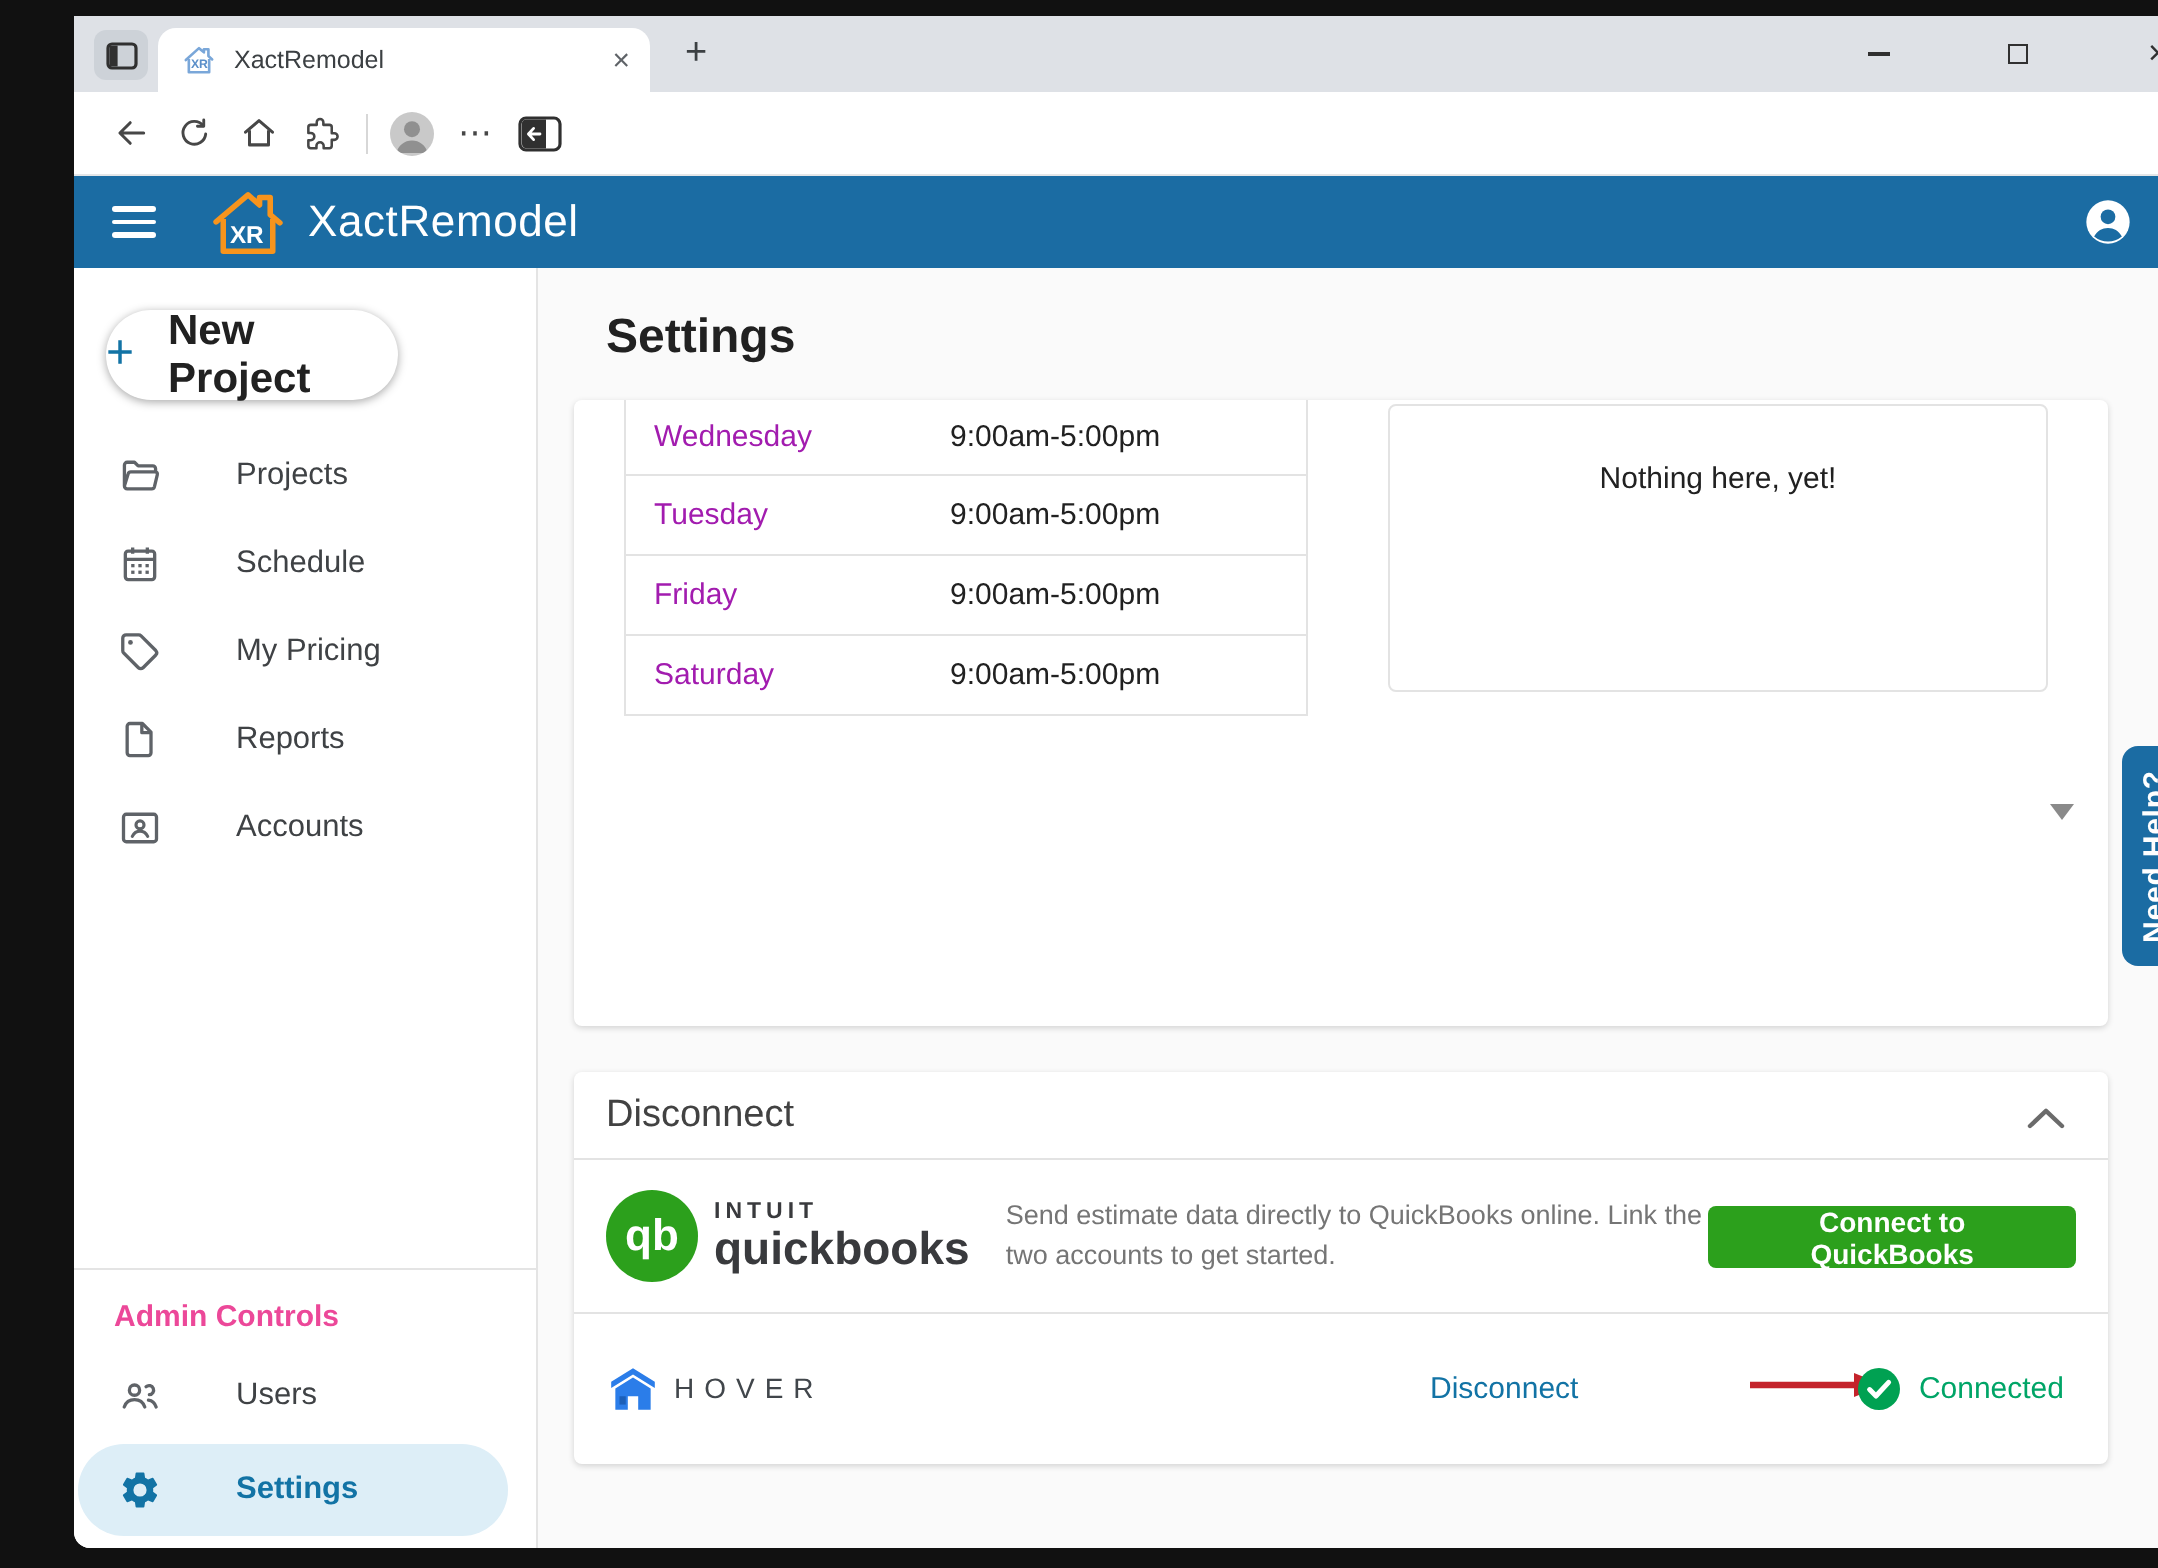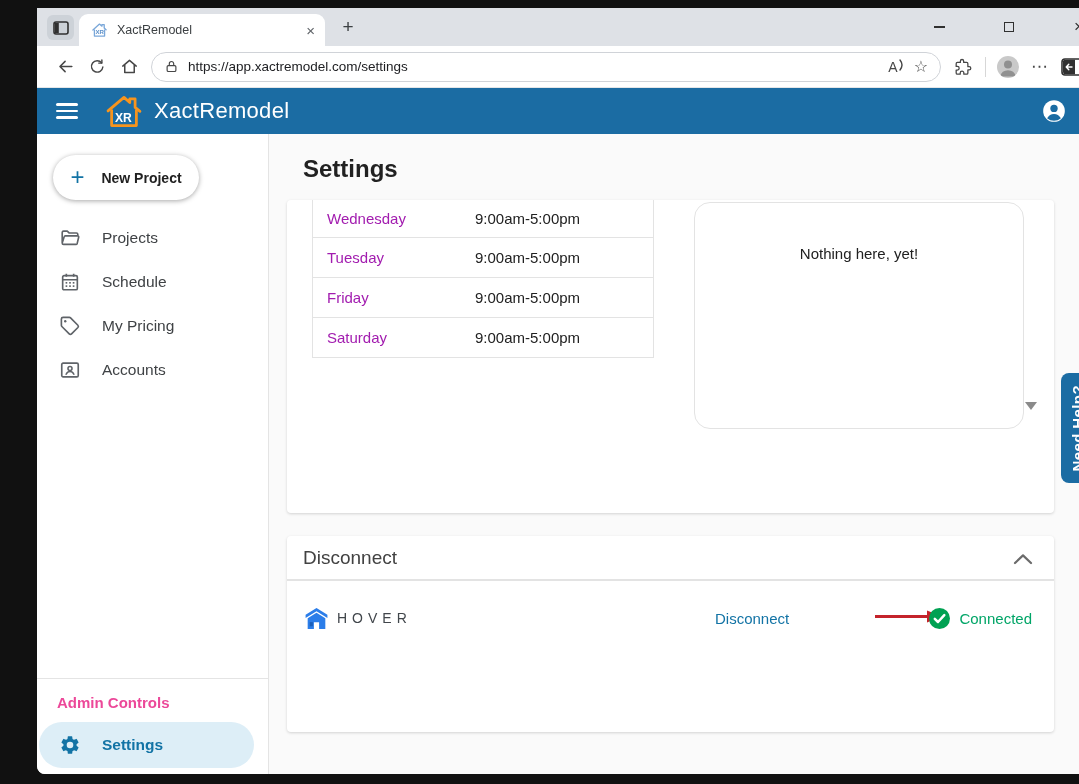--- a/index.html
+++ b/index.html
@@ -48,23 +48,23 @@
   .app-title { color:#fff; font-size:22px; letter-spacing:.3px; }
   .account-btn { margin-left:auto; margin-right:14px; display:flex; }
 
   
   .appbody { flex:1; display:flex; min-height:0; }
   .sidebar { width:232px; flex:none; background:#fff; border-right:1px solid #e4e4e4;
       display:flex; flex-direction:column; }
   .np-btn { margin:21px 0 0 16px; width:146px; height:45px; border-radius:23px; background:#fff;
       box-shadow:0 1px 5px rgba(0,0,0,.35); display:flex; align-items:center; justify-content:center; gap:17px; cursor:pointer; }
   .np-plus { color:#1273a5; font-size:24px; line-height:1; margin-top:-2px; font-weight:400; }
-  .np-label { font-size:14px; font-weight:bold; color:#212121; }
+  .np-label { font-size:21px; font-weight:bold; color:#212121; }
   .sb-nav { margin-top:16px; }
-  .nav-item { height:44px; display:flex; align-items:center; padding-left:22px; gap:21px;
+  .nav-item { height:44px; display:flex; align-items:center; padding-left:22px; gap:37px;
       font-size:15.5px; color:#3f4245; cursor:pointer; }
   .nav-item .nicon { color:#5f6368; display:flex; }
   .sb-spacer { flex:1; }
   .sb-divider { border-top:1px solid #e4e4e4; }
   .admin-label { padding:15px 0 9px 20px; font-size:15px; font-weight:bold; color:#ec4899; }
   .nav-item.selected { background:#ddeef7; border-radius:24px; margin:2px 14px 6px 2px;
       height:46px; padding-left:20px; color:#1273a5; font-weight:bold; }
   .nav-item.selected .nicon { color:#1273a5; }
 
   .main { flex:1; position:relative; background:#fafafa; overflow:hidden; }
@@ -74,22 +74,22 @@
   .card1 { left:18px; top:66px; width:767px; height:313px; }
   .card2 { left:18px; top:402px; width:767px; height:196px; }
 
   
   .sched { position:absolute; left:25px; top:0; width:342px; }
   .sched-row { height:40px; display:flex; align-items:center; border:1px solid #e3e3e3; border-top:none; background:#fff; }
   .sched-row:first-child { height:38px; }
   .sched-day { width:162px; padding-left:14px; font-size:15px; color:#a21caf; }
   .sched-time { font-size:15px; color:#212121; cursor:pointer; }
 
-  .empty-box { position:absolute; left:407px; top:2px; width:330px; height:227px;
-      border:1px solid #e3e3e3; border-radius:16px; text-align:center; padding-top:42px;
+  .empty-box { position:absolute; left:407px; top:2px; width:330px; height:144px;
+      border:1px solid #e3e3e3; border-radius:4px; text-align:center; padding-top:28px;
       font-size:15px; color:#212121; }
   .card1-caret { position:absolute; right:17px; top:202px; width:0; height:0;
       border-left:6px solid transparent; border-right:6px solid transparent; border-top:8px solid #8a8a8a; }
 
   
   .int-header { height:44px; display:flex; align-items:center; justify-content:space-between;
       padding:0 18px 0 16px; border-bottom:1px solid #e3e3e3; }
   .int-title { font-size:19px; color:#424242; }
   .int-row { height:76px; display:flex; align-items:center; padding:0 16px; position:relative; }
   .int-row.hover-row { height:75px; border-top:1px solid #e3e3e3; }
@@ -169,36 +169,20 @@
             <path d="M18.2 6.5A7.6 7.6 0 1 0 19.8 12" fill="none" stroke="#474747" stroke-width="1.9" stroke-linecap="round"></path>
             <path d="M18.5 2.6v4.2h-4.2" fill="none" stroke="#474747" stroke-width="1.9" stroke-linecap="round" stroke-linejoin="round"></path>
           </svg>
       </span>
       <span class="tb-btn">
         <svg width="19" height="19" viewBox="0 0 24 24">
             <path d="M3.5 11.5 12 4.2l8.5 7.3" fill="none" stroke="#474747" stroke-width="1.9" stroke-linecap="round" stroke-linejoin="round"></path>
             <path d="M6 10.2V19.5h12V10.2" fill="none" stroke="#474747" stroke-width="1.9" stroke-linejoin="round"></path>
           </svg>
       </span>
-      <div class="addressbar">
-        <span class="ab-icon">
-          <svg width="15" height="15" viewBox="0 0 24 24">
-              <rect x="5" y="10.5" width="14" height="9.5" rx="2" fill="none" stroke="#474747" stroke-width="1.9"></rect>
-              <path d="M8.5 10.5V7.5a3.5 3.5 0 0 1 7 0v3" fill="none" stroke="#474747" stroke-width="1.9"></path>
-            </svg>
-        </span>
-        <span class="url-text">https://app.xactremodel.com/settings</span>
-        <span class="ab-icon read-aloud">
-          <span>A</span>
-          <svg width="6" height="13" viewBox="0 0 6 13">
-              <path d="M1 1q4 5 0 10" fill="none" stroke="#474747" stroke-width="1.4" stroke-linecap="round"></path>
-            </svg>
-        </span>
-        <span class="ab-icon star-glyph">☆</span>
-      </div>
       <span class="tb-btn">
         <svg width="18" height="18" viewBox="0 0 24 24">
             <path d="M20.2 11.5h-1.7v-4a1.6 1.6 0 0 0-1.6-1.6h-4V4.2a2.2 2.2 0 0 0-4.4 0v1.7h-4A1.6 1.6 0 0 0 2.9 7.5v3.8h1.6a2.4 2.4 0 0 1 0 4.8H2.9v3.8a1.6 1.6 0 0 0 1.6 1.6h3.8v-1.6a2.4 2.4 0 0 1 4.8 0v1.6h3.8a1.6 1.6 0 0 0 1.6-1.6v-4h1.7a2.2 2.2 0 0 0 0-4.4z" fill="none" stroke="#474747" stroke-width="1.7" stroke-linejoin="round"></path>
           </svg>
       </span>
       <span class="tb-divider"></span>
       <span class="tb-btn">
         <svg width="24" height="24" viewBox="0 0 24 24">
           <defs>
               <clipPath id="avclip">
@@ -283,31 +267,50 @@
               <svg width="22" height="22" viewBox="0 0 24 24">
                   <path d="M20.6 11.2l-8-8a1.8 1.8 0 0 0-1.3-.55H4.4A1.8 1.8 0 0 0 2.6 4.4v6.9c0 .48.19.94.53 1.27l8 8a1.8 1.8 0 0 0 2.55 0l6.95-6.95a1.8 1.8 0 0 0-.03-2.42z" fill="none" stroke="currentColor" stroke-width="1.8" stroke-linejoin="round"></path>
                   <circle cx="6.8" cy="6.8" r="1.3" fill="currentColor"></circle>
                 </svg>
             </span>
             <span>My Pricing</span>
           </div>
           <div class="nav-item">
             <span class="nicon">
               <svg width="22" height="22" viewBox="0 0 24 24">
+                  <path d="M6.5 3h6.8L18 7.7V19a1.5 1.5 0 0 1-1.5 1.5h-10A1.5 1.5 0 0 1 5 19V4.5A1.5 1.5 0 0 1 6.5 3z" fill="none" stroke="currentColor" stroke-width="1.8" stroke-linejoin="round"></path>
+                  <path d="M13 3v5h5" fill="none" stroke="currentColor" stroke-width="1.8" stroke-linejoin="round"></path>
+                </svg>
+            </span>
+            <span>Reports</span>
+          </div>
+          <div class="nav-item">
+            <span class="nicon">
+              <svg width="22" height="22" viewBox="0 0 24 24">
                   <rect x="3" y="4.5" width="18" height="15" rx="1.5" fill="none" stroke="currentColor" stroke-width="1.8"></rect>
                   <circle cx="12" cy="10.3" r="2.2" fill="none" stroke="currentColor" stroke-width="1.7"></circle>
                   <path d="M7.8 16.6c.9-1.9 2.4-2.9 4.2-2.9s3.3 1 4.2 2.9" fill="none" stroke="currentColor" stroke-width="1.7" stroke-linecap="round"></path>
                 </svg>
             </span>
             <span>Accounts</span>
           </div>
         </nav>
         <div class="sb-spacer"></div>
         <div class="sb-divider"></div>
         <div class="admin-label">Admin Controls</div>
+        <div class="nav-item">
+          <span class="nicon">
+            <svg width="22" height="22" viewBox="0 0 24 24">
+                <circle cx="9" cy="8.8" r="2.8" fill="none" stroke="currentColor" stroke-width="1.8"></circle>
+                <path d="M3.4 18c.9-2.6 3-4 5.6-4s4.7 1.4 5.6 4" fill="none" stroke="currentColor" stroke-width="1.8" stroke-linecap="round"></path>
+                <path d="M15.3 6.9a2.5 2.5 0 1 1 1.8 4.4 M16.6 14.3c2 .3 3.5 1.6 4.2 3.7" fill="none" stroke="currentColor" stroke-width="1.8" stroke-linecap="round"></path>
+              </svg>
+          </span>
+          <span>Users</span>
+        </div>
         <div class="nav-item selected">
           <span class="nicon">
             <svg width="22" height="22" viewBox="0 0 24 24">
                 <path d="M19.14 12.94c.04-.3.06-.61.06-.94 0-.32-.02-.64-.07-.94l2.03-1.58a.49.49 0 0 0 .12-.61l-1.92-3.32a.49.49 0 0 0-.59-.22l-2.39.96c-.5-.38-1.03-.7-1.62-.94l-.36-2.54a.48.48 0 0 0-.48-.41h-3.84c-.24 0-.43.17-.47.41l-.36 2.54c-.59.24-1.13.57-1.62.94l-2.39-.96a.49.49 0 0 0-.59.22L2.74 8.87c-.12.21-.08.47.12.61l2.03 1.58c-.05.3-.09.63-.09.94s.02.64.07.94l-2.03 1.58a.49.49 0 0 0-.12.61l1.92 3.32c.12.22.37.29.59.22l2.39-.96c.5.38 1.03.7 1.62.94l.36 2.54c.05.24.24.41.48.41h3.84c.24 0 .44-.17.47-.41l.36-2.54c.59-.24 1.13-.56 1.62-.94l2.39.96c.22.08.47 0 .59-.22l1.92-3.32c.12-.22.07-.47-.12-.61l-2.01-1.58zM12 15.6A3.6 3.6 0 1 1 12 8.4a3.6 3.6 0 0 1 0 7.2z" fill="currentColor"></path>
               </svg>
           </span>
           <span>Settings</span>
         </div>
       </aside>
 
@@ -336,20 +339,31 @@
           <div class="empty-box">Nothing here, yet!</div>
           <div class="card1-caret"></div>
         </section>
 
         <section class="card card2">
           <div class="int-header">
             <span class="int-title">Disconnect</span>
             <svg width="26" height="18" viewBox="0 0 26 18">
                 <path d="M5 14 13 6.4 21 14" fill="none" stroke="#6b6b6b" stroke-width="2.2" stroke-linejoin="round" stroke-linecap="round"></path>
               </svg>
+          </div>
+          <div class="int-row">
+            <div class="qb-logo">
+              <div class="qb-circle">qb</div>
+              <div class="qb-text">
+                <div class="qb-intuit">INTUIT</div>
+                <div class="qb-name">quickbooks</div>
+              </div>
+            </div>
+            <div class="qb-desc">Send estimate data directly to QuickBooks online. Link the two accounts to get started.</div>
+            <button class="qb-btn">Connect to QuickBooks</button>
           </div>
           <div class="int-row hover-row">
             <div class="hover-logo">
               <svg width="27" height="27" viewBox="0 0 26 26">
                 <path d="M2.5 9.5 13 3l10.5 6.5v3L13 6 2.5 12.5z" fill="#2b7de9"></path>
                 <path d="M4.5 12.8 13 7.5l8.5 5.3V23h-6v-6.5h-5V23h-6z" fill="#2b7de9"></path>
                 <rect x="6.5" y="16.5" width="3" height="4" fill="#1b5fb8"></rect>
               </svg>
               <span class="hover-name">HOVER</span>
             </div>

